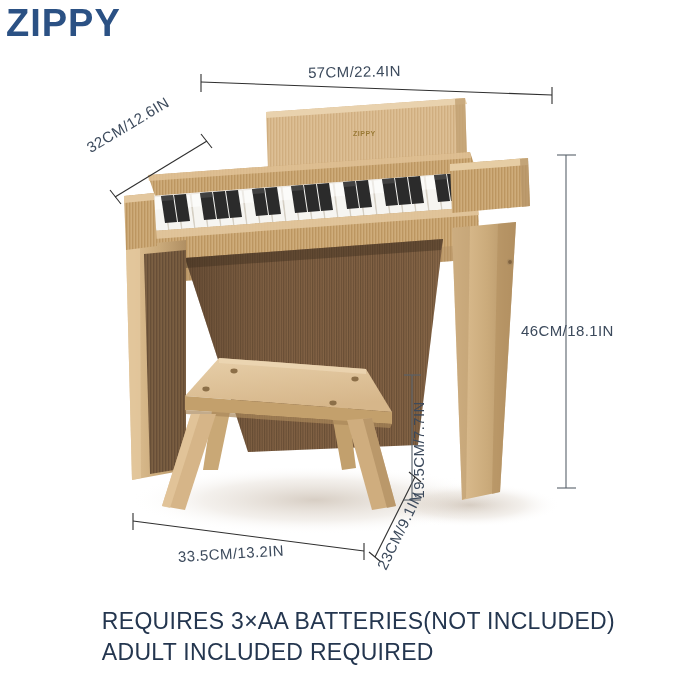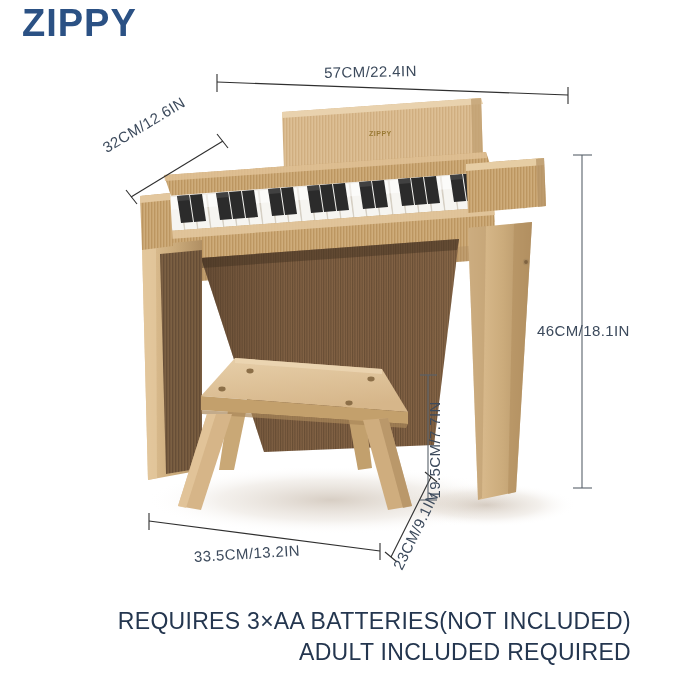--- a/index.html
+++ b/index.html
@@ -3,21 +3,21 @@
 <meta charset="utf-8">
 <style>
   html,body{margin:0;padding:0;}
   body{
     width:679px;height:673px;
     background:#ffffff;
     font-family:"Liberation Sans", sans-serif;
     overflow:hidden;
     position:relative;
   }
-  #stage{position:absolute;left:16px;top:0;width:629px;height:673px;}
+  #stage{position:absolute;left:0;top:0;width:629px;height:673px;}
   svg#scene{position:absolute;left:0;top:0;width:679px;height:673px;}
 
   
   .brand{
     position:absolute;left:6px;top:4px;
     font-size:38px;font-weight:bold;letter-spacing:1px;
     color:#2b5184;
     font-family:"Liberation Sans", sans-serif;
     line-height:1;
   }
@@ -34,21 +34,21 @@
   .dim-width{left:308px;top:63px;transform:rotate(-1.2deg);}
   .dim-depth{left:88px;top:140px;transform-origin:0 50%;transform:rotate(-31deg);}
   .dim-height{left:521px;top:322px;}
   .dim-bench-w{left:178px;top:548px;transform-origin:0 50%;transform:rotate(-3.5deg);}
   .dim-bench-leg{left:381px;top:560px;transform-origin:0 50%;transform:rotate(-64deg);}
   .dim-bench-h{left:418px;top:490px;transform-origin:0 50%;transform:rotate(-90deg);}
 
   
   .notes{
     position:absolute;right:14px;bottom:4px;
-    text-align:right;
+    text-align:left;
     color:#24364f;
     font-size:23px;
     line-height:1.38;
     letter-spacing:.3px;
     font-family:"Liberation Sans", sans-serif;
   }
   .notes div{white-space:nowrap;}
 </style>
 </head>
 <body>

